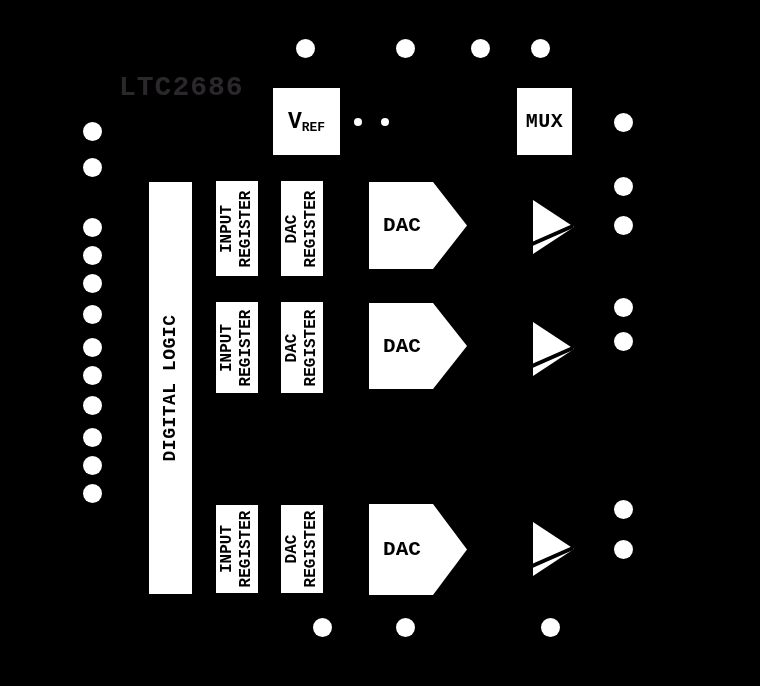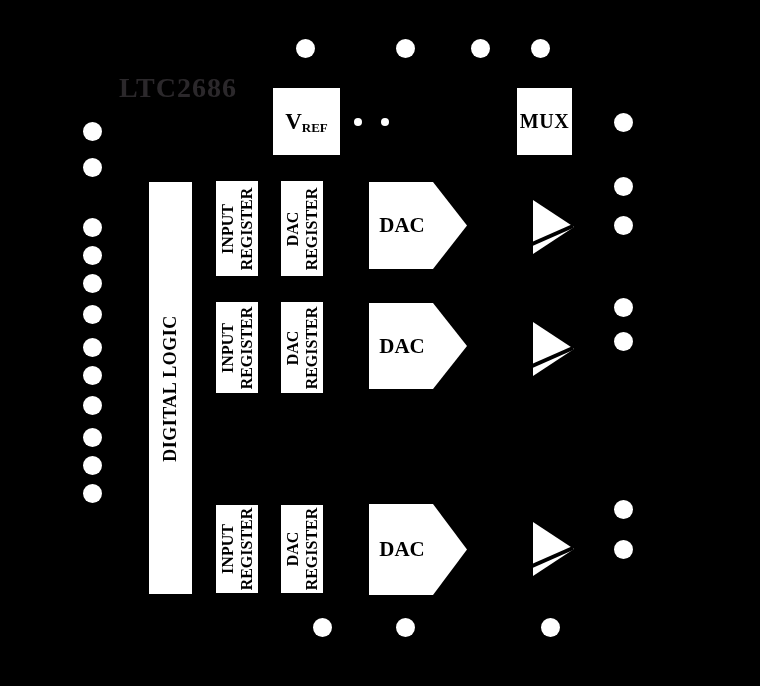--- a/index.html
+++ b/index.html
@@ -1,21 +1,21 @@
 <!DOCTYPE html>
 <html style="--bg: #000000; --fill: #ffffff; --ink: #000000; --title: #2b282b; --pin: #ffffff;"><head>
 <meta charset="utf-8">
 <style>
   :root{
     --bg:#000000; --fill:#ffffff; --ink:#000000; --title:#2b282b; --pin:#ffffff;
   }
   html,body{margin:0;padding:0;background:var(--bg);}
   .canvas{
     position:relative; width:760px; height:686px; background:var(--bg);
-    font-family:Liberation Serif, serif; overflow:hidden;
+    font-family:Liberation Mono, monospace; overflow:hidden;
   }
   .chip-title{
     position:absolute; left:119px; top:72px;
     font-size:28px; font-weight:bold; letter-spacing:1px; color:var(--title);
   }
   .box{
     position:absolute; background:var(--fill); color:var(--ink);
     display:flex; align-items:center; justify-content:center; font-weight:bold;
   }
   .vref{ left:273px; top:88px; width:67px; height:67px; font-size:23px; }

